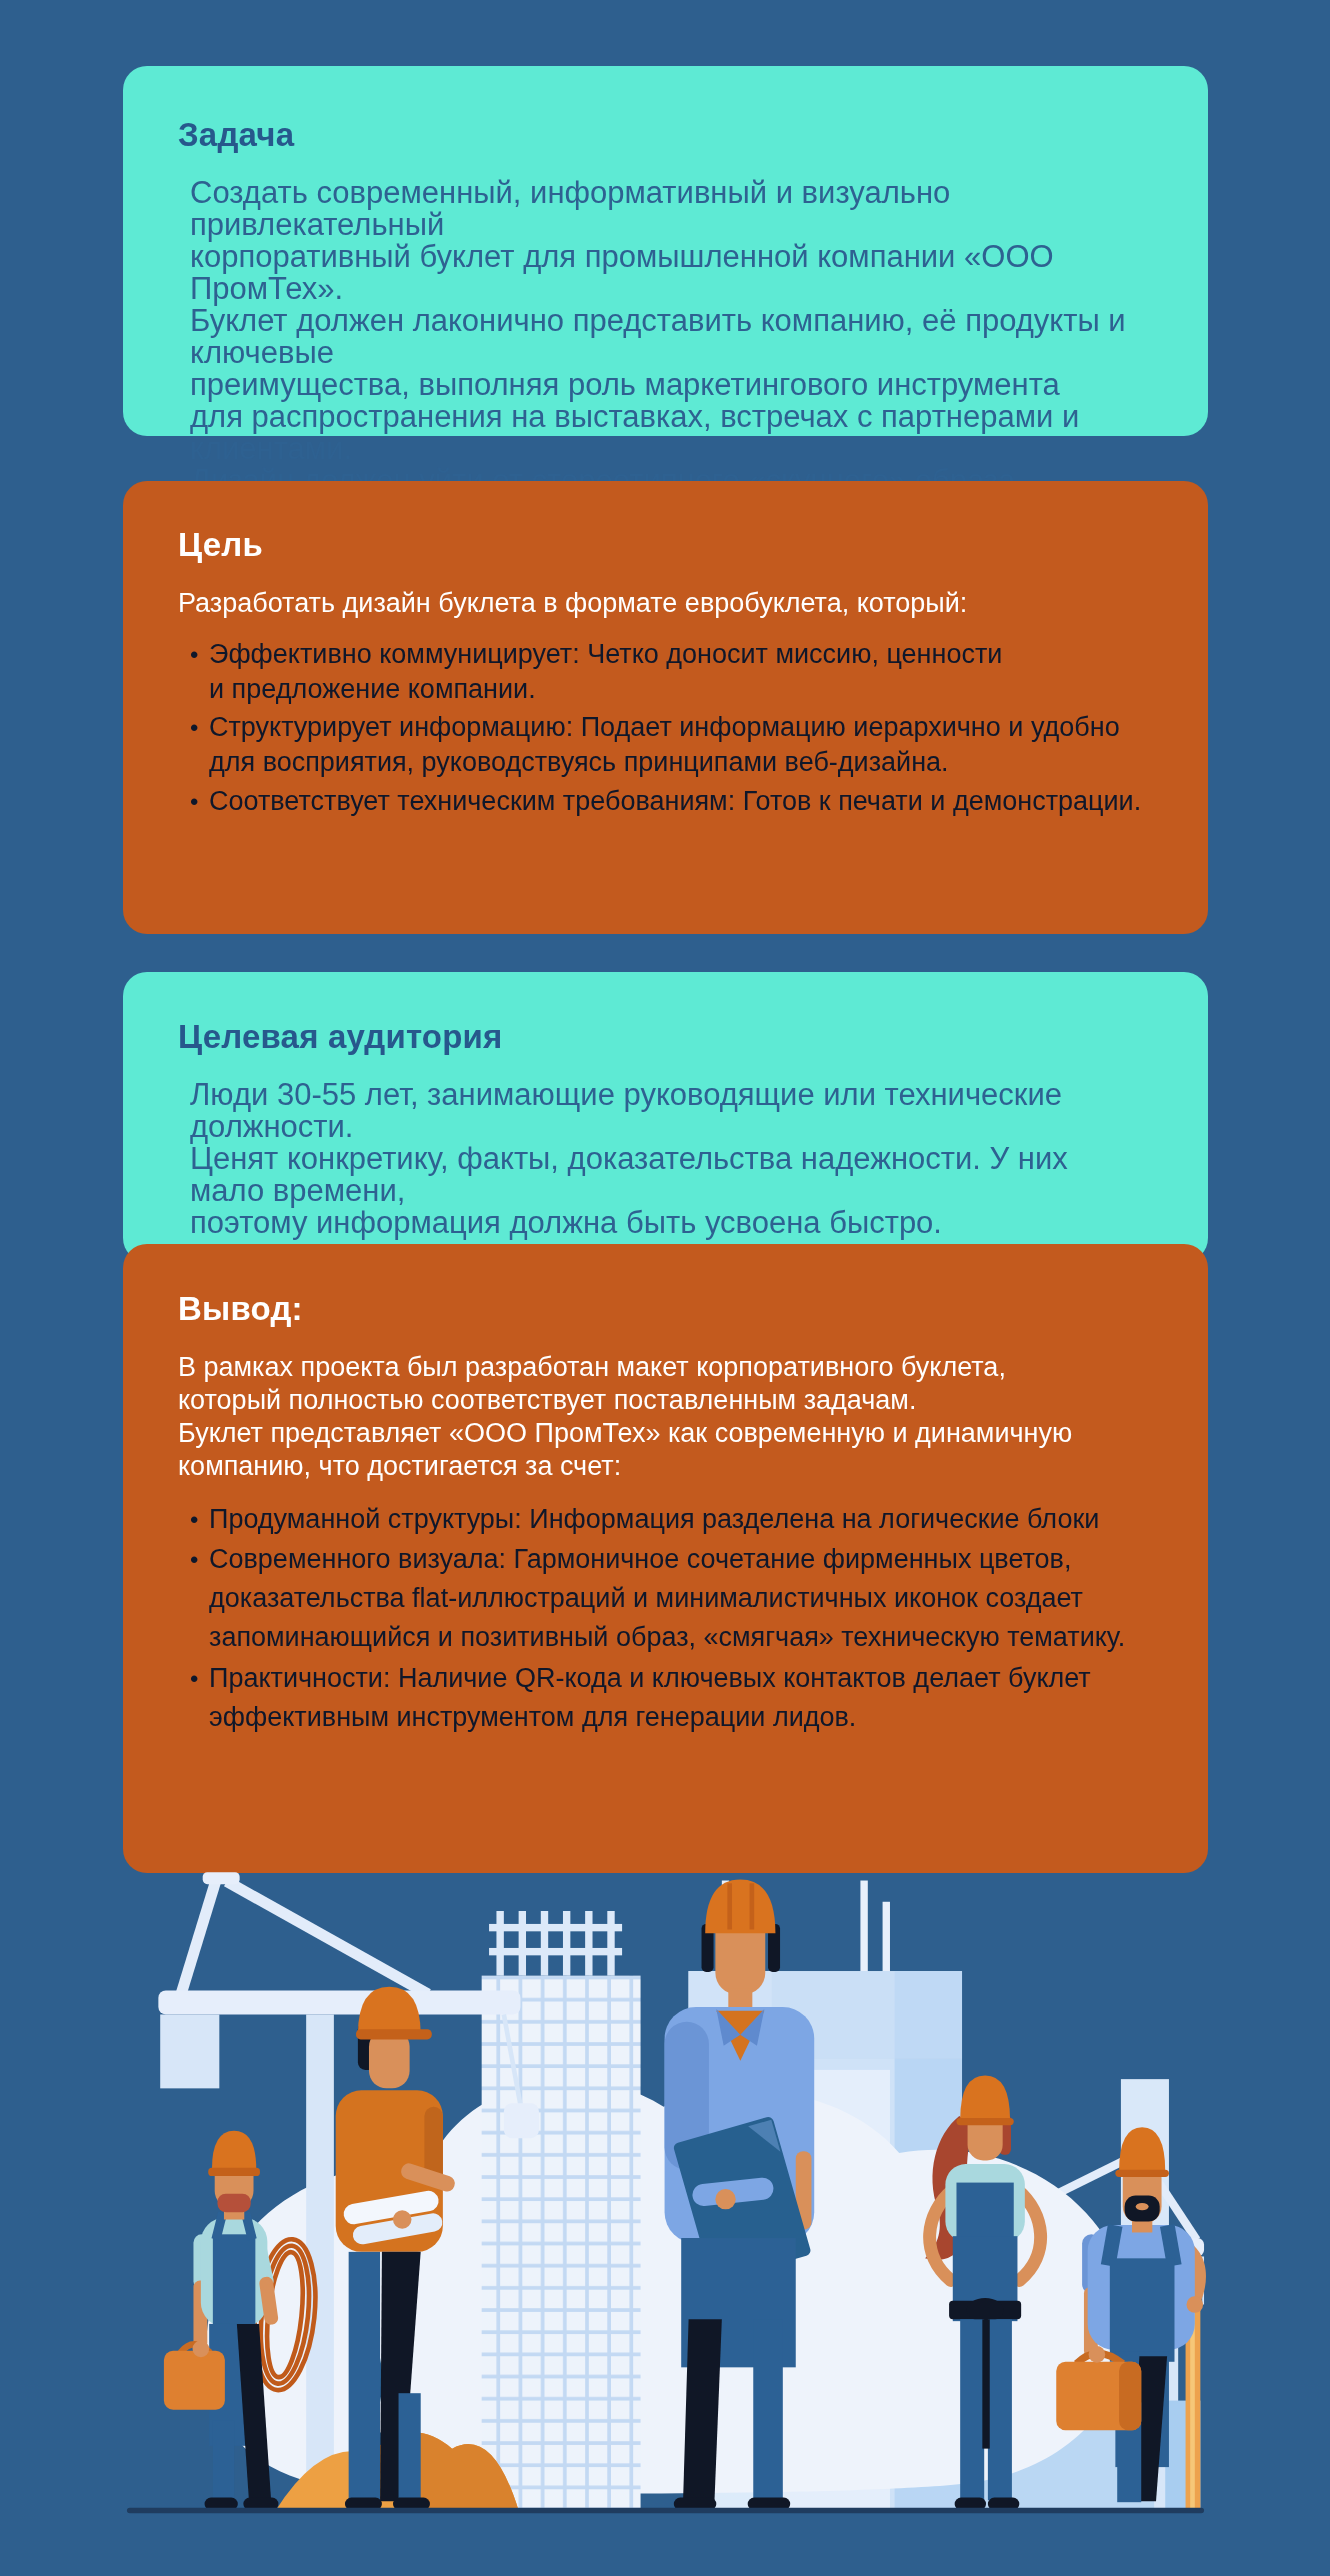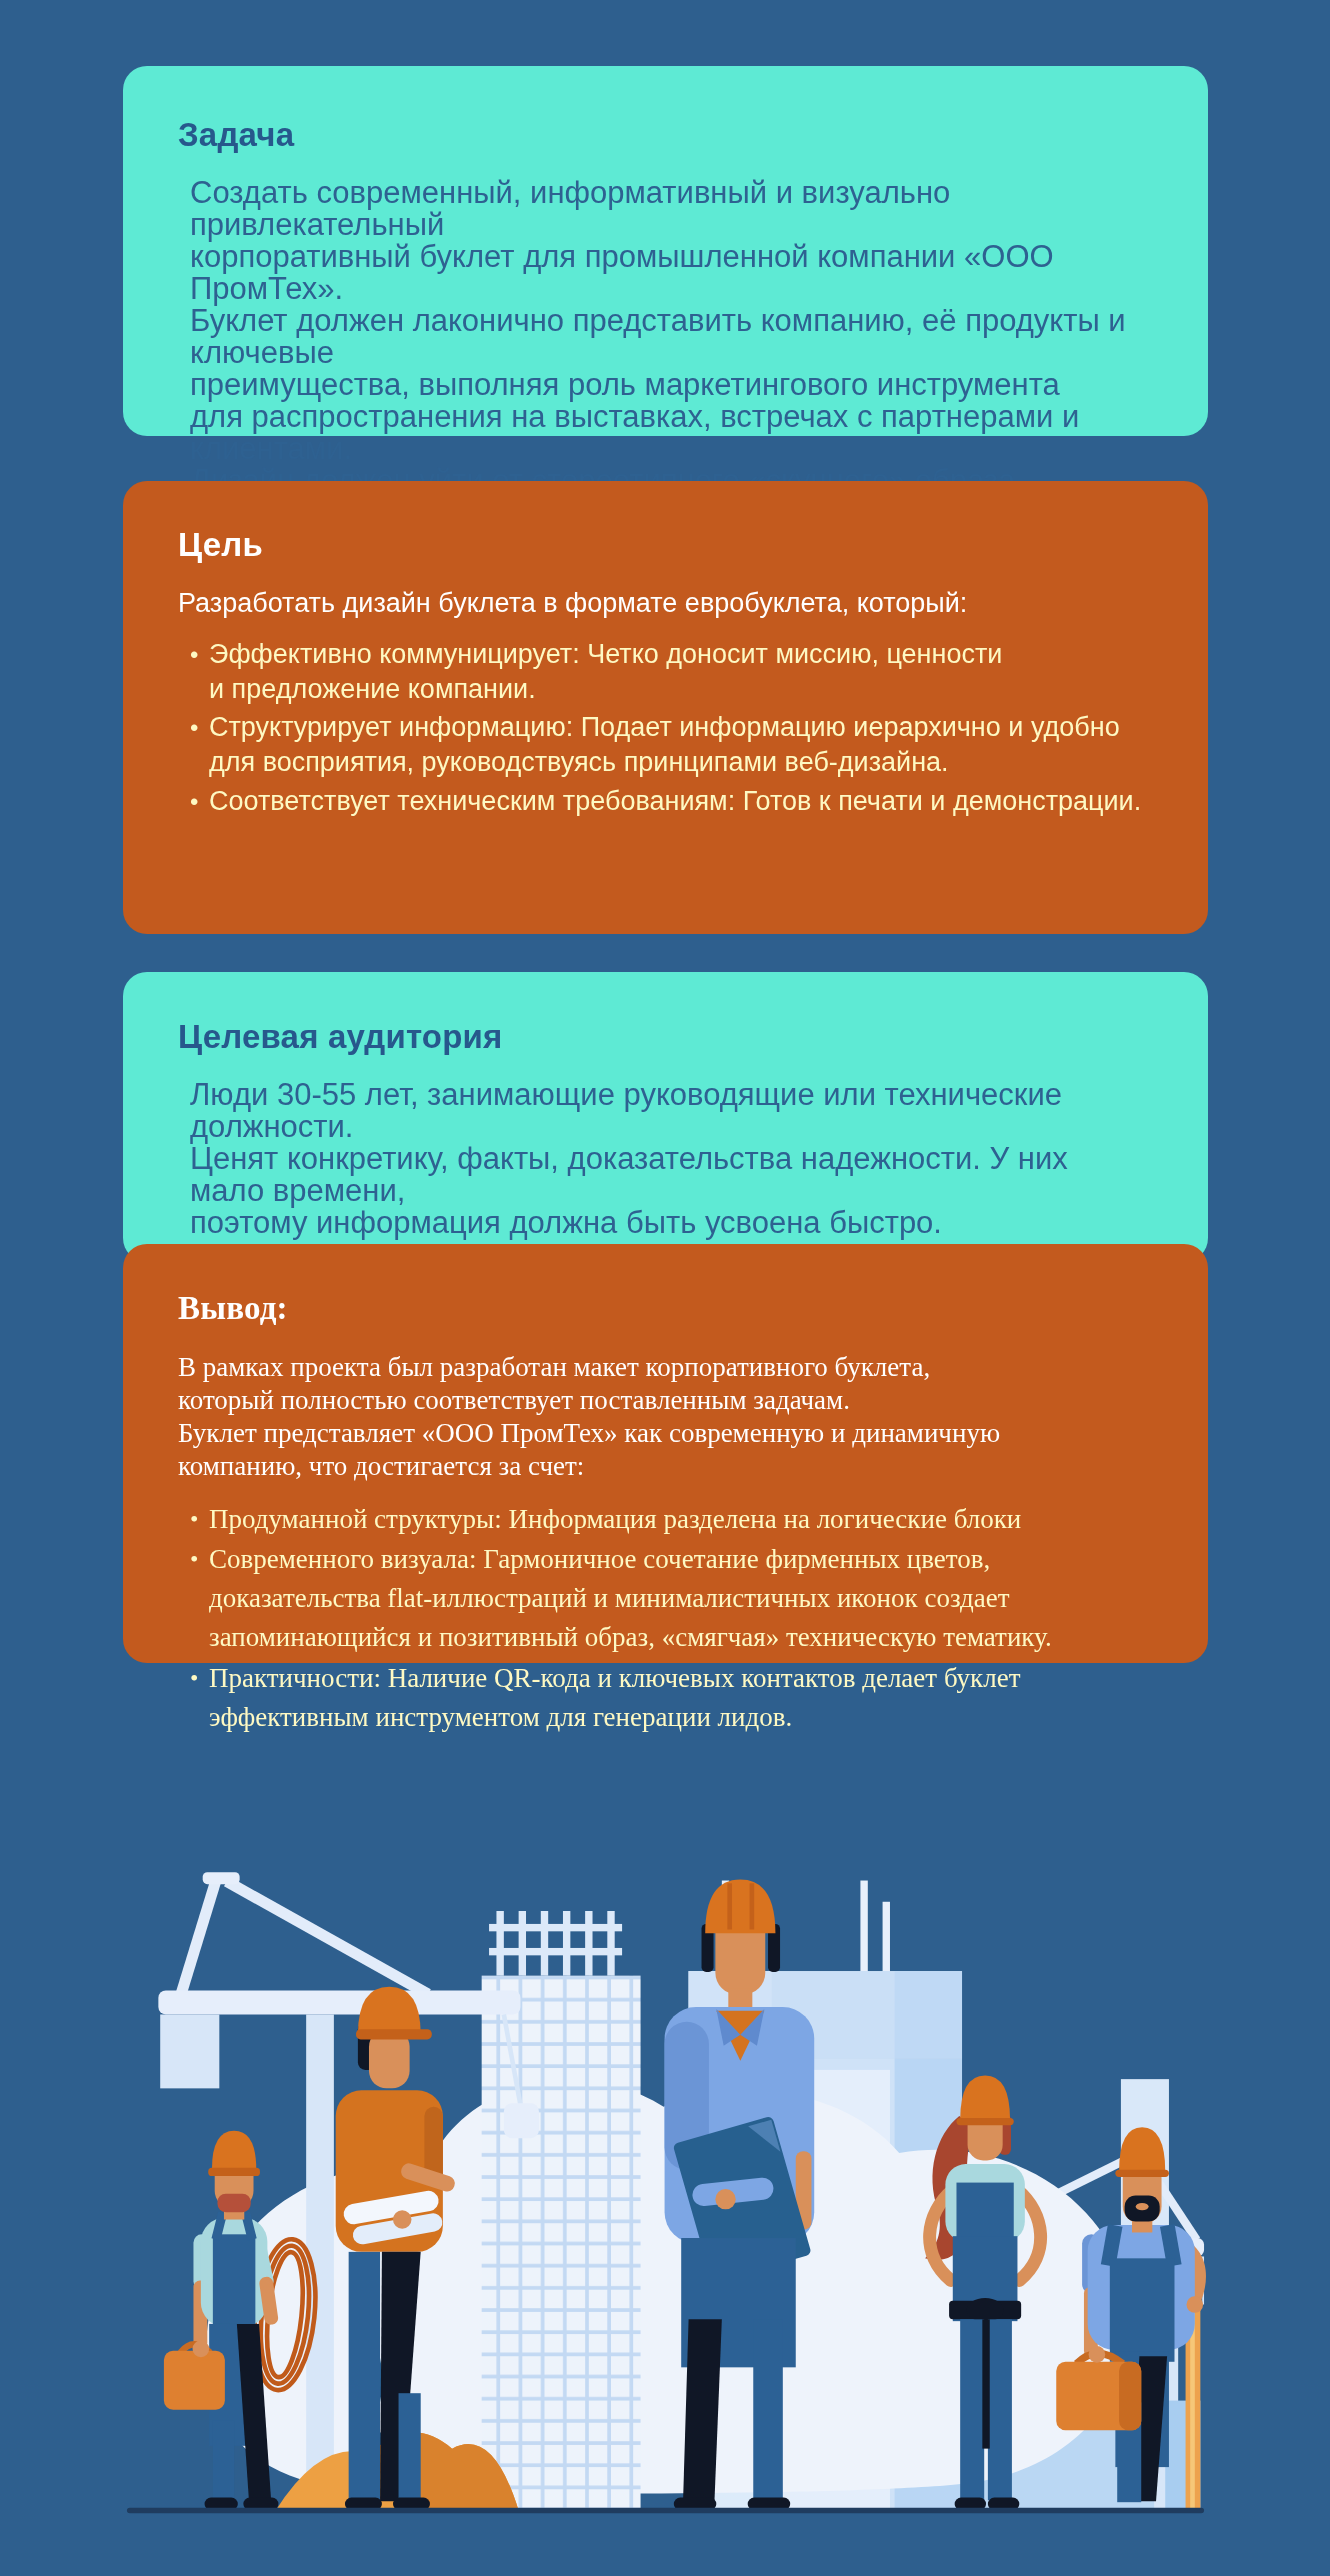--- a/index.html
+++ b/index.html
@@ -27,35 +27,35 @@
     margin:12px;font-size:31px;line-height:32px;color:#2e6191;
     white-space:pre-line;
   }
   .card.orange p.intro{
     margin:0 0 16.6px 0;font-size:27px;line-height:33px;color:#ffffff;
     white-space:pre-line;
   }
   .bullet-list{margin:0;padding:0;list-style:none;}
   .li{
     position:relative;padding-left:31px;margin:0 0 3.7px 0;
-    font-size:27px;color:#fef9c3;white-space:pre-line;
+    font-size:27px;color:#0f172a;white-space:pre-line;
   }
   .goal-list .li{line-height:35px;}
   .conclusion-list .li{line-height:39px;margin-bottom:1.8px;}
   .li::before{
     content:"\2022";
     position:absolute;left:12px;top:0;
     font-size:24px;
   }
   .li.nomark{padding-left:0;}
   .li.nomark::before{content:none;}
   #task-card{top:66px;height:370px;}
   #goal-card{top:481px;height:453px;padding-top:43px;}
   #audience-card{top:972px;height:290px;padding-top:44px;}
-  #conclusion-card{top:1244px;height:419px;padding-top:44px;font-family:Liberation Serif, serif;}
+  #conclusion-card{top:1244px;height:629px;padding-top:44px;}
   .illustration{
     position:absolute;left:123px;top:1802px;width:1085px;height:739px;
   }
 </style>
 </head>
 <body>
 
 <div class="page">
 
   <section class="card white" id="task-card">

